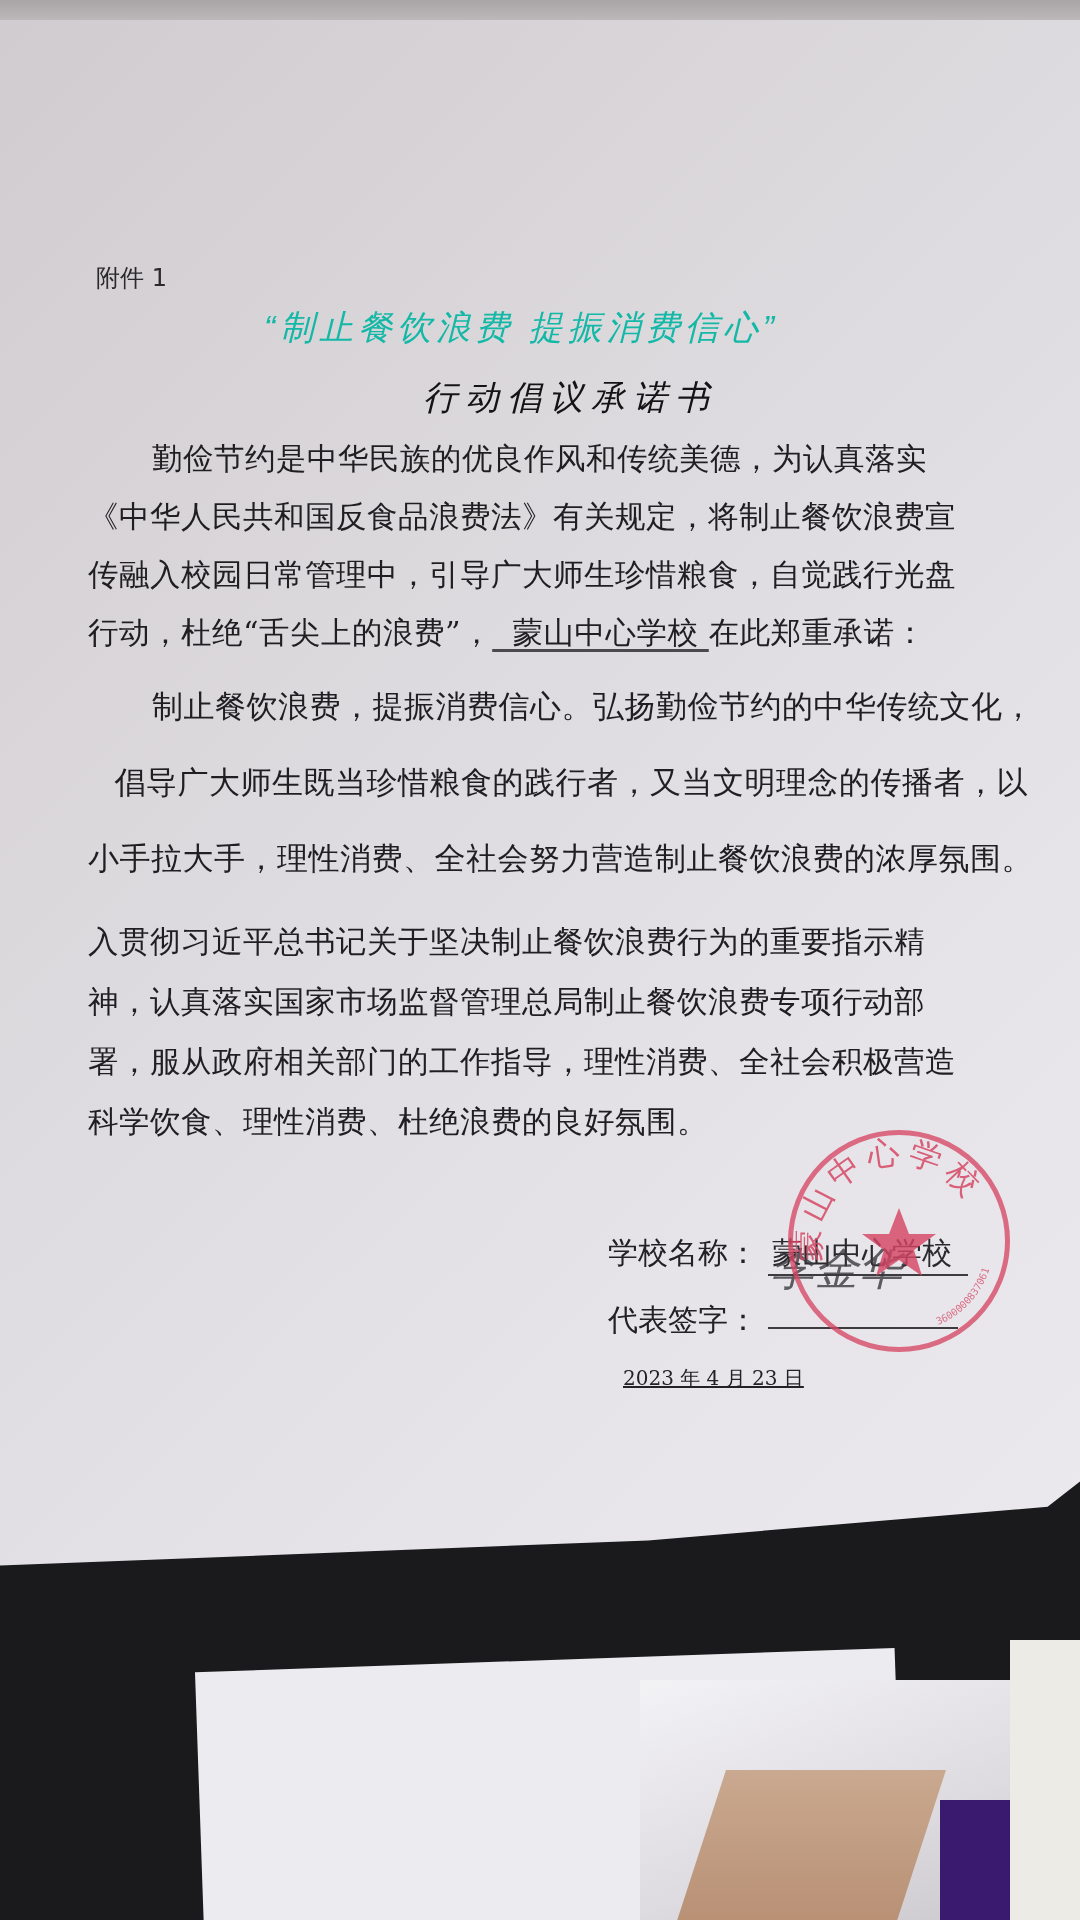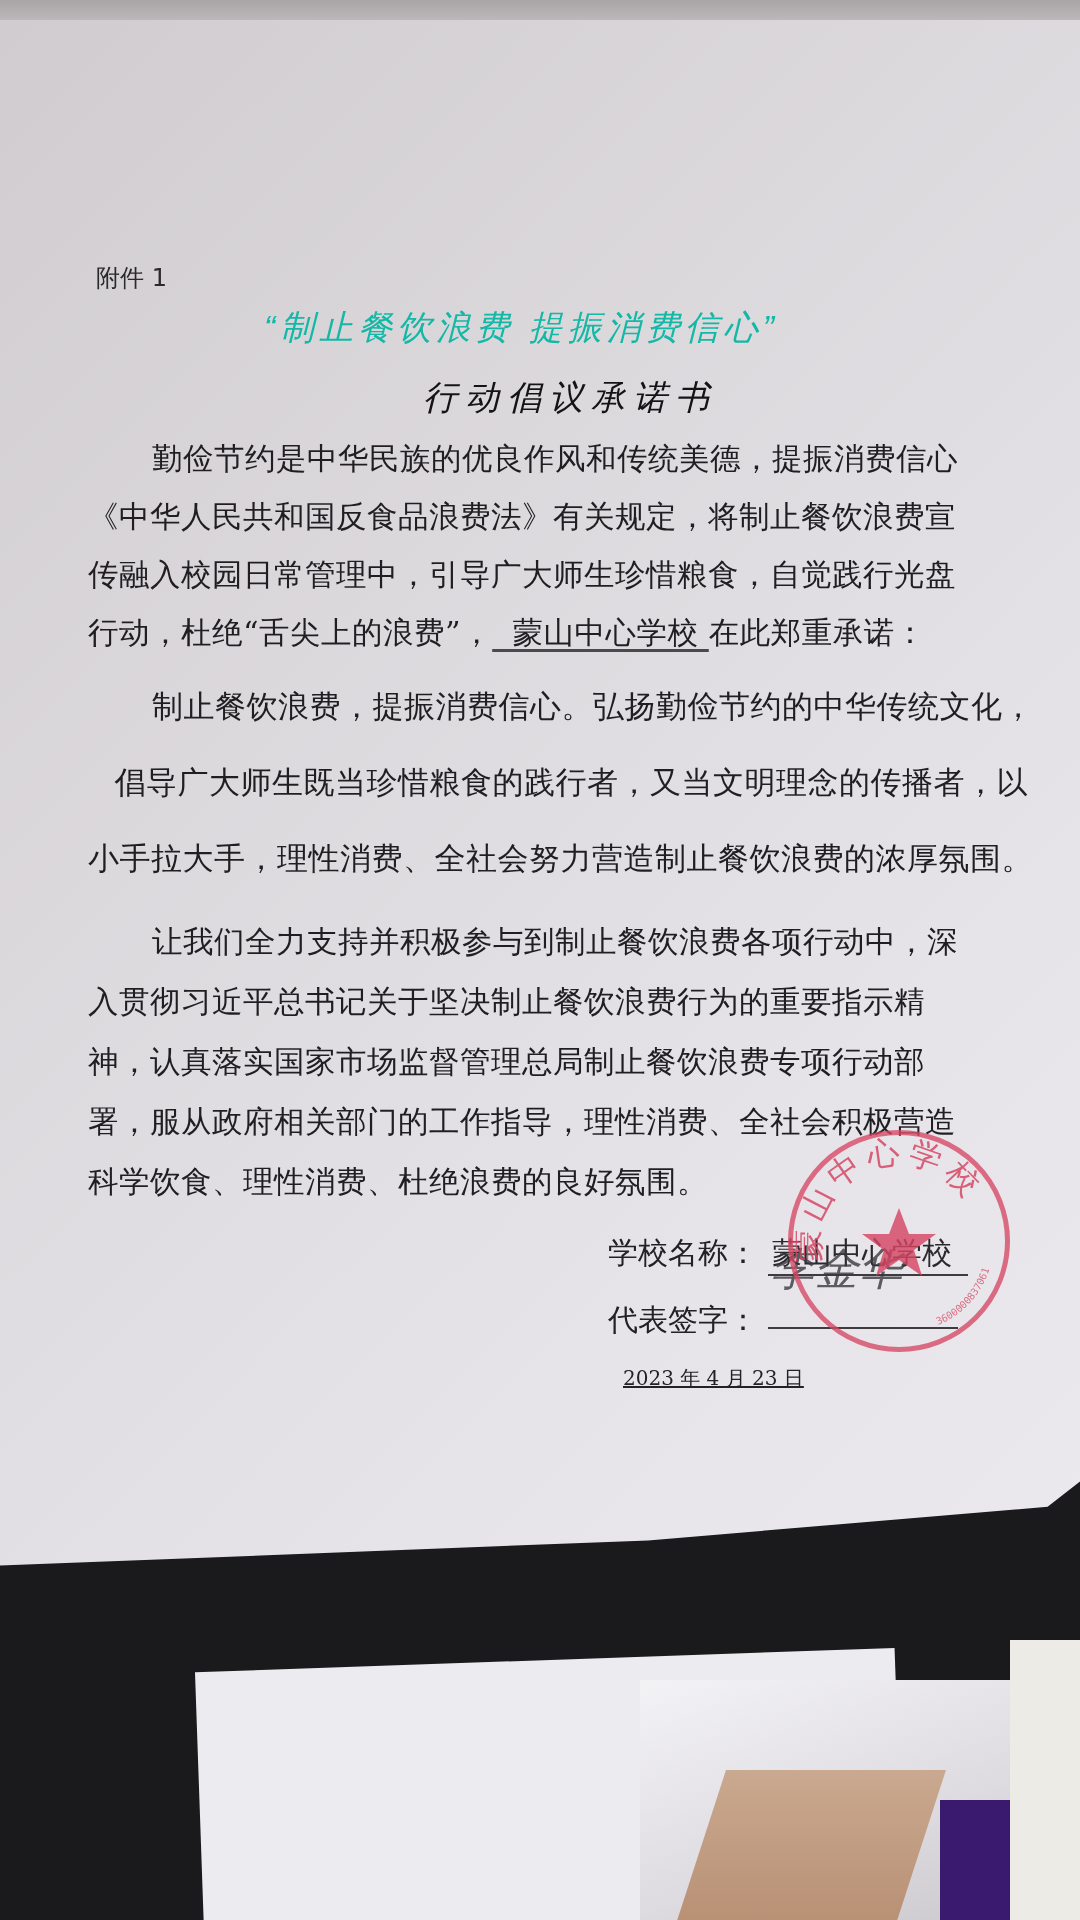--- a/index.html
+++ b/index.html
@@ -77,34 +77,33 @@
 <div class="purple-edge"></div>
 <div class="box-right"></div>
 
 <div class="paper"></div>
 
 <div class="text attachment">附件 1</div>
 <div class="text title1">“制止餐饮浪费 提振消费信心”</div>
 <div class="text title2">行动倡议承诺书</div>
 
 <div class="para p1">
-  <span class="line indent">勤俭节约是中华民族的优良作风和传统美德，提振消费信心</span>
+  <span class="line indent">勤俭节约是中华民族的优良作风和传统美德，为认真落实</span>
   <span class="line">《中华人民共和国反食品浪费法》有关规定，将制止餐饮浪费宣</span>
   <span class="line">传融入校园日常管理中，引导广大师生珍惜粮食，自觉践行光盘</span>
   <span class="line"><span>行动，杜绝“舌尖上的浪费”，</span><span class="underline-fill" style="white-space:pre;">  蒙山中心学校 </span><span>在此郑重承诺：</span></span>
 </div>
 
 <div class="para p2">
   <span class="line indent">制止餐饮浪费，提振消费信心。弘扬勤俭节约的中华传统文化，</span>
   <span class="line">倡导广大师生既当珍惜粮食的践行者，又当文明理念的传播者，以</span>
   <span class="line">小手拉大手，理性消费、全社会努力营造制止餐饮浪费的浓厚氛围。</span>
 </div>
 
 <div class="para p3">
-  <span class="line indent">让我们全力支持并积极参与到制止餐饮浪费各项行动中，深</span>
   <span class="line">入贯彻习近平总书记关于坚决制止餐饮浪费行为的重要指示精</span>
   <span class="line">神，认真落实国家市场监督管理总局制止餐饮浪费专项行动部</span>
   <span class="line">署，服从政府相关部门的工作指导，理性消费、全社会积极营造</span>
   <span class="line">科学饮食、理性消费、杜绝浪费的良好氛围。</span>
 </div>
 
 <div class="sig-row school-label">学校名称：</div>
 <div class="school-value">蒙山中心学校</div>
 <div class="sig-line" style="left:768px; top:1274px; width:200px;"></div>
 

